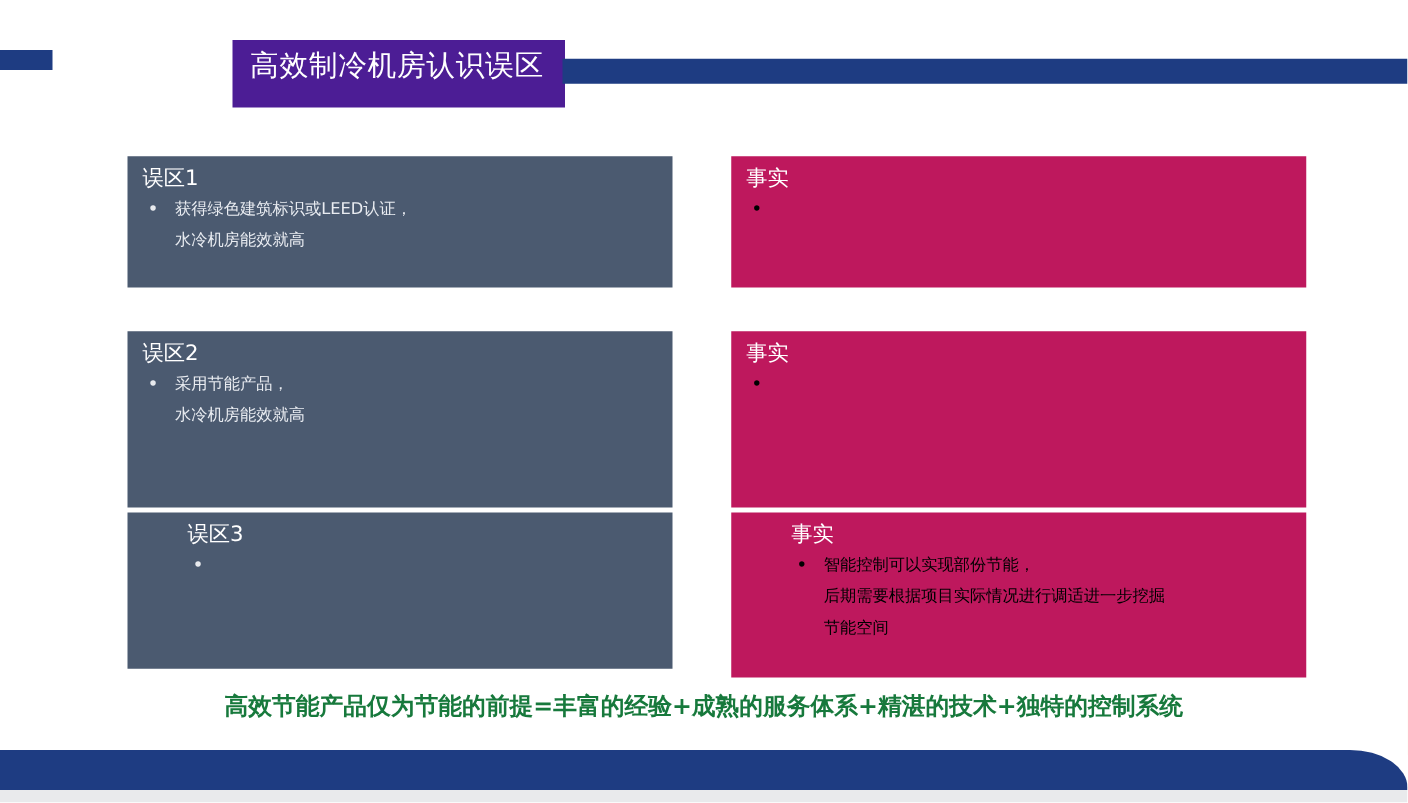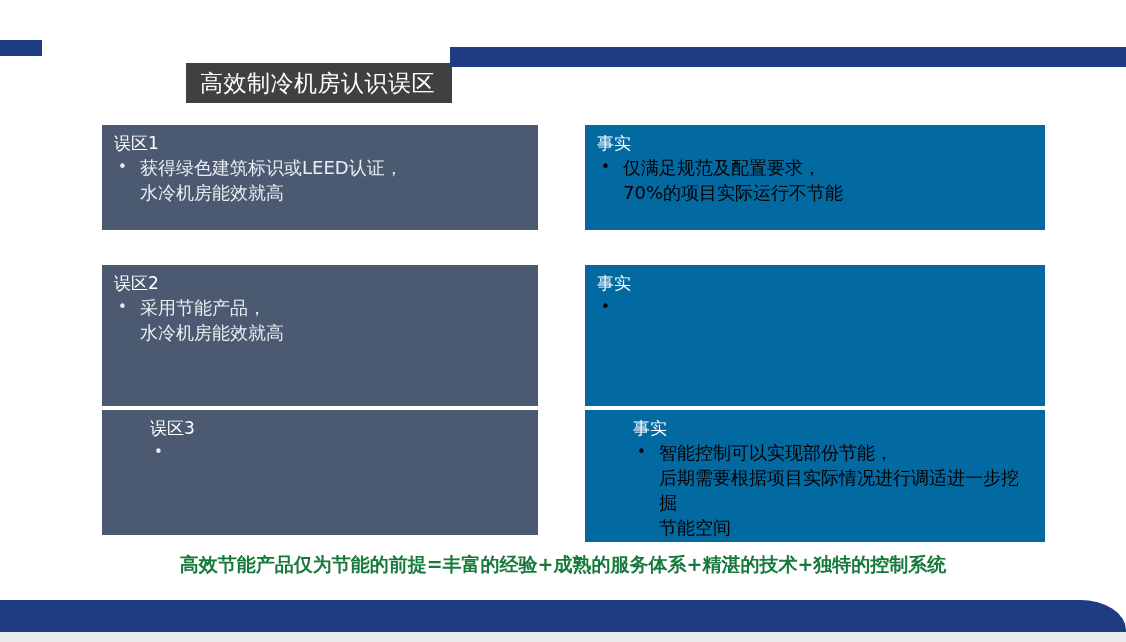--- a/index.html
+++ b/index.html
@@ -56,23 +56,22 @@
     font-weight: bold;
     font-size: 21px;
     letter-spacing: 0px;
     color: #111111;
     line-height: 26px;
     white-space: nowrap;
   }
   .title-banner {
     position: absolute;
     left: 186px; top: 32px;
-    width: 266px; height: 40px;
-    background: #404040;
-    margin-top: 31px;
+    width: 266px; height: 54px;
+    background: #4c1d95;
   }
   .title-text {
     position: absolute;
     left: 14px; top: 5px;
     font-family: "DejaVu Sans", sans-serif;
     font-size: 23px;
     font-weight: 500;
     color: #ffffff;
     letter-spacing: 0.5px;
     white-space: nowrap;
@@ -89,21 +88,21 @@
     position: absolute;
     left: 0; top: 96px;
     width: 1126px; height: 450px;
   }
   .card {
     position: absolute;
     box-sizing: border-box;
     padding: 7px 12px 10px 12px;
   }
   .card.left  { left: 102px; width: 436px; background: #4b5a70; }
-  .card.right { left: 585px; width: 460px; background: #0369a1; }
+  .card.right { left: 585px; width: 460px; background: #be185d; }
 
   .row1 { top: 29px;  height: 105px; }
   .row2 { top: 169px; height: 141px; }
   .row3 { top: 314px; height: 125px; padding-left: 48px; }
   .row3.right { height: 132px; }
 
   .card-head {
     font-family: "DejaVu Sans", sans-serif;
     font-size: 17px;
     color: #ffffff;
@@ -121,21 +120,21 @@
     font-family: "DejaVu Sans", sans-serif;
     font-size: 15px;
     line-height: 25px;
     text-align: left;
     padding-left: 4px;
   }
   .card.left .bullet-dot { color: #e8eaee; }
   .card.right .bullet-dot { color: #000000; }
   .bullet-text {
     font-family: "DejaVu Sans", sans-serif;
-    font-size: 18px;
+    font-size: 13px;
     line-height: 25px;
     white-space: pre-line;
   }
   .card.left .bullet-text  { color: #e9ecf1; }
   .card.right .bullet-text { color: #000000; }
 
   
   .footer-line {
     position: absolute;
     left: 0; top: 552px;
@@ -192,22 +191,20 @@
       <div class="bullet-dot">•</div>
       <div class="bullet-text">获得绿色建筑标识或LEED认证，
 水冷机房能效就高</div>
     </div>
   </div>
 
   <div class="card right row1">
     <div class="card-head">事实</div>
     <div class="bullet-row">
       <div class="bullet-dot">•</div>
-      <div class="bullet-text">仅满足规范及配置要求，
-70%的项目实际运行不节能</div>
     </div>
   </div>
 
   <div class="card left row2">
     <div class="card-head">误区2</div>
     <div class="bullet-row">
       <div class="bullet-dot">•</div>
       <div class="bullet-text">采用节能产品，
 水冷机房能效就高</div>
     </div>

